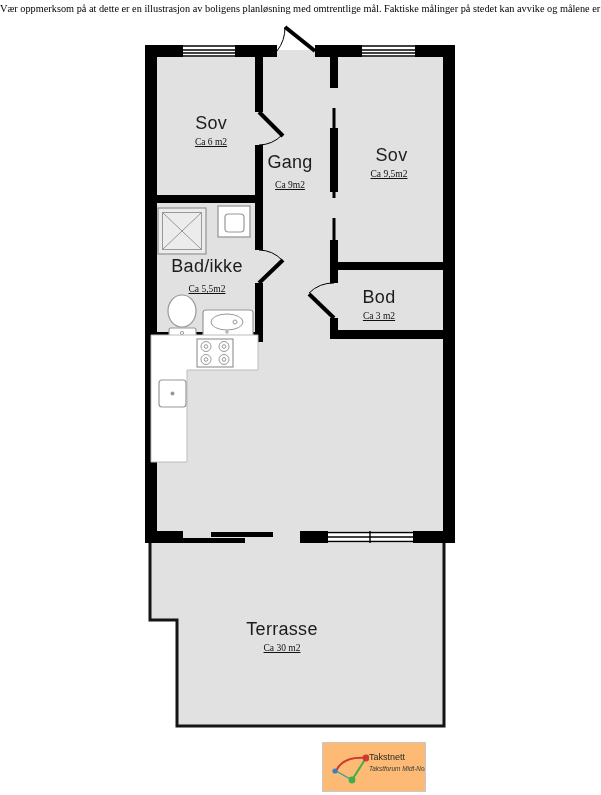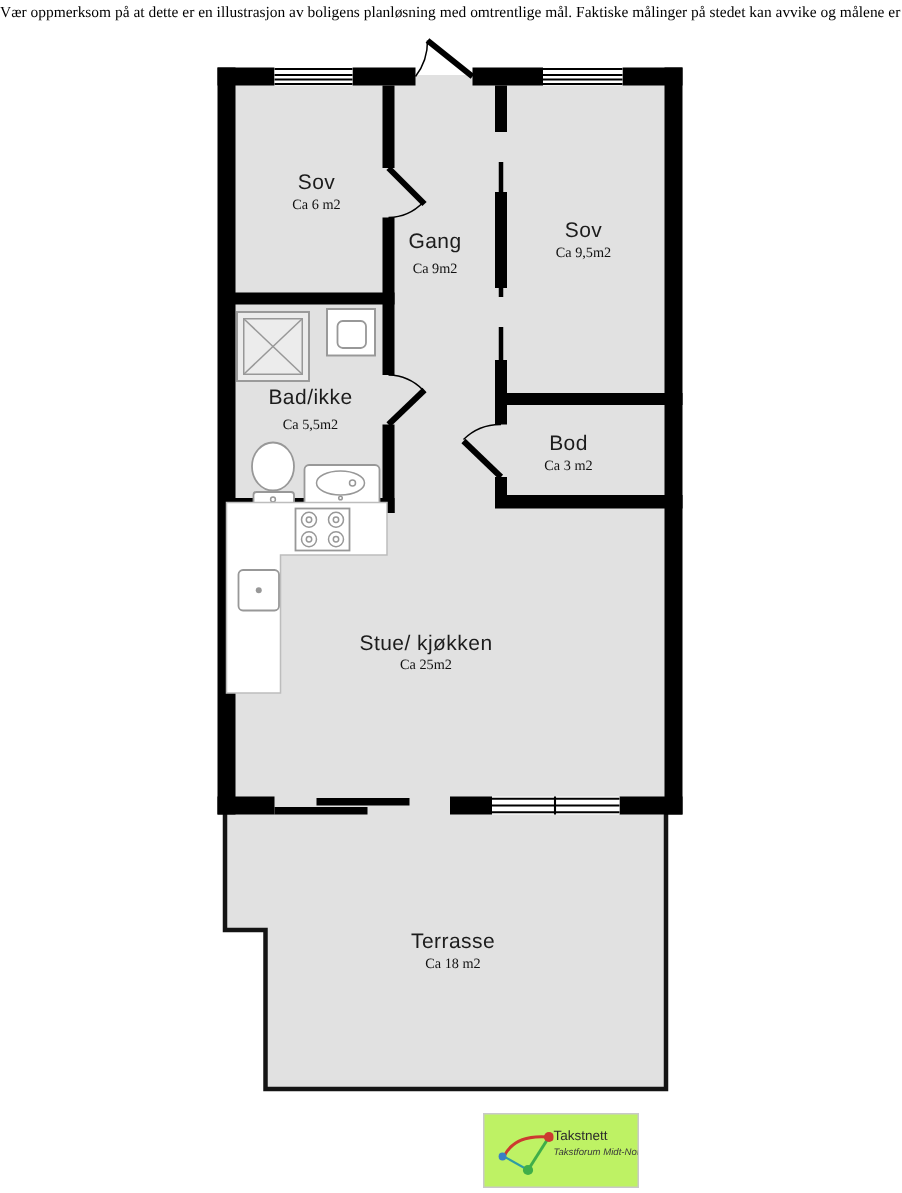--- a/index.html
+++ b/index.html
@@ -2,24 +2,24 @@
 <html><head>
 <meta charset="utf-8">
 <style>
   html,body{margin:0;padding:0;background:#ffffff;}
   #stage{position:relative;width:601px;height:795px;background:#ffffff;overflow:hidden;
          font-family:"Liberation Sans",sans-serif;}
   #plan-svg{position:absolute;left:0;top:0;}
   .disclaimer{position:absolute;top:3px;left:0;width:601px;text-align:center;
               font-family:"Liberation Serif",serif;font-size:10.3px;color:#000;white-space:nowrap;}
   .room-label{position:absolute;text-align:center;transform:translateX(-50%);color:#1c1c1c;}
-  .rname{font-family:"Liberation Sans",sans-serif;font-size:14px;letter-spacing:.3px;}
-  .rarea{font-family:"Liberation Serif",serif;font-size:9.5px;margin-top:3px;color:#111;}
+  .rname{font-family:"Liberation Sans",sans-serif;font-size:18px;letter-spacing:.3px;text-align:right;}
+  .rarea{font-family:"Liberation Serif",serif;font-size:9.5px;margin-top:3px;color:#111;text-decoration:underline;}
   .gap-lg .rarea{margin-top:7px;}
-  .logo-box{position:absolute;left:322px;top:742px;width:102px;height:48px;background:#bef264;
+  .logo-box{position:absolute;left:322px;top:742px;width:102px;height:48px;background:#fdba74;
             border:1px solid #c9c9c9;overflow:hidden;}
   .logo-title{position:absolute;left:46px;top:9px;font-size:9px;color:#2b2b2b;font-weight:500;}
   .logo-sub{position:absolute;left:46px;top:22px;font-size:6.4px;font-style:italic;color:#3a3a3a;white-space:nowrap;}
   .logo-mark{position:absolute;left:4px;top:4px;}
 </style>
 </head>
 <body>
 
 <div id="stage">
 
@@ -183,28 +183,24 @@
   <div class="room-label gap-lg" style="left:207px;top:256px">
     <div class="rname">Bad/ikke</div>
     <div class="rarea">Ca 5,5m2</div>
   </div>
 
   <div class="room-label" style="left:379px;top:287px">
     <div class="rname">Bod</div>
     <div class="rarea">Ca 3 m2</div>
   </div>
 
-  <div class="room-label" style="left:284px;top:420px">
-    <div class="rname">Stue/ kjøkken</div>
-    <div class="rarea">Ca 25m2</div>
-  </div>
-
-  <div class="room-label" style="left:302px;top:619px">
+
+  <div class="room-label" style="left:282px;top:619px">
     <div class="rname">Terrasse</div>
-    <div class="rarea">Ca 18 m2</div>
+    <div class="rarea">Ca 30 m2</div>
   </div>
 
   <div class="logo-box">
     <svg class="logo-mark" width="42" height="40" viewBox="0 0 42 40">
       <path d="M 9,24 Q 16,9 39,11" fill="none" stroke="#cc3a30" stroke-width="2"></path>
       <line x1="39" y1="11" x2="25" y2="33" stroke="#3fae49" stroke-width="2"></line>
       <line x1="9" y1="24" x2="25" y2="33" stroke="#2e9ca6" stroke-width="1.4"></line>
       <circle cx="8" cy="24" r="2.6" fill="#3b7fc4"></circle>
       <circle cx="39" cy="11" r="3.4" fill="#cc3a30"></circle>
       <circle cx="25" cy="33" r="3.4" fill="#3fae49"></circle>

